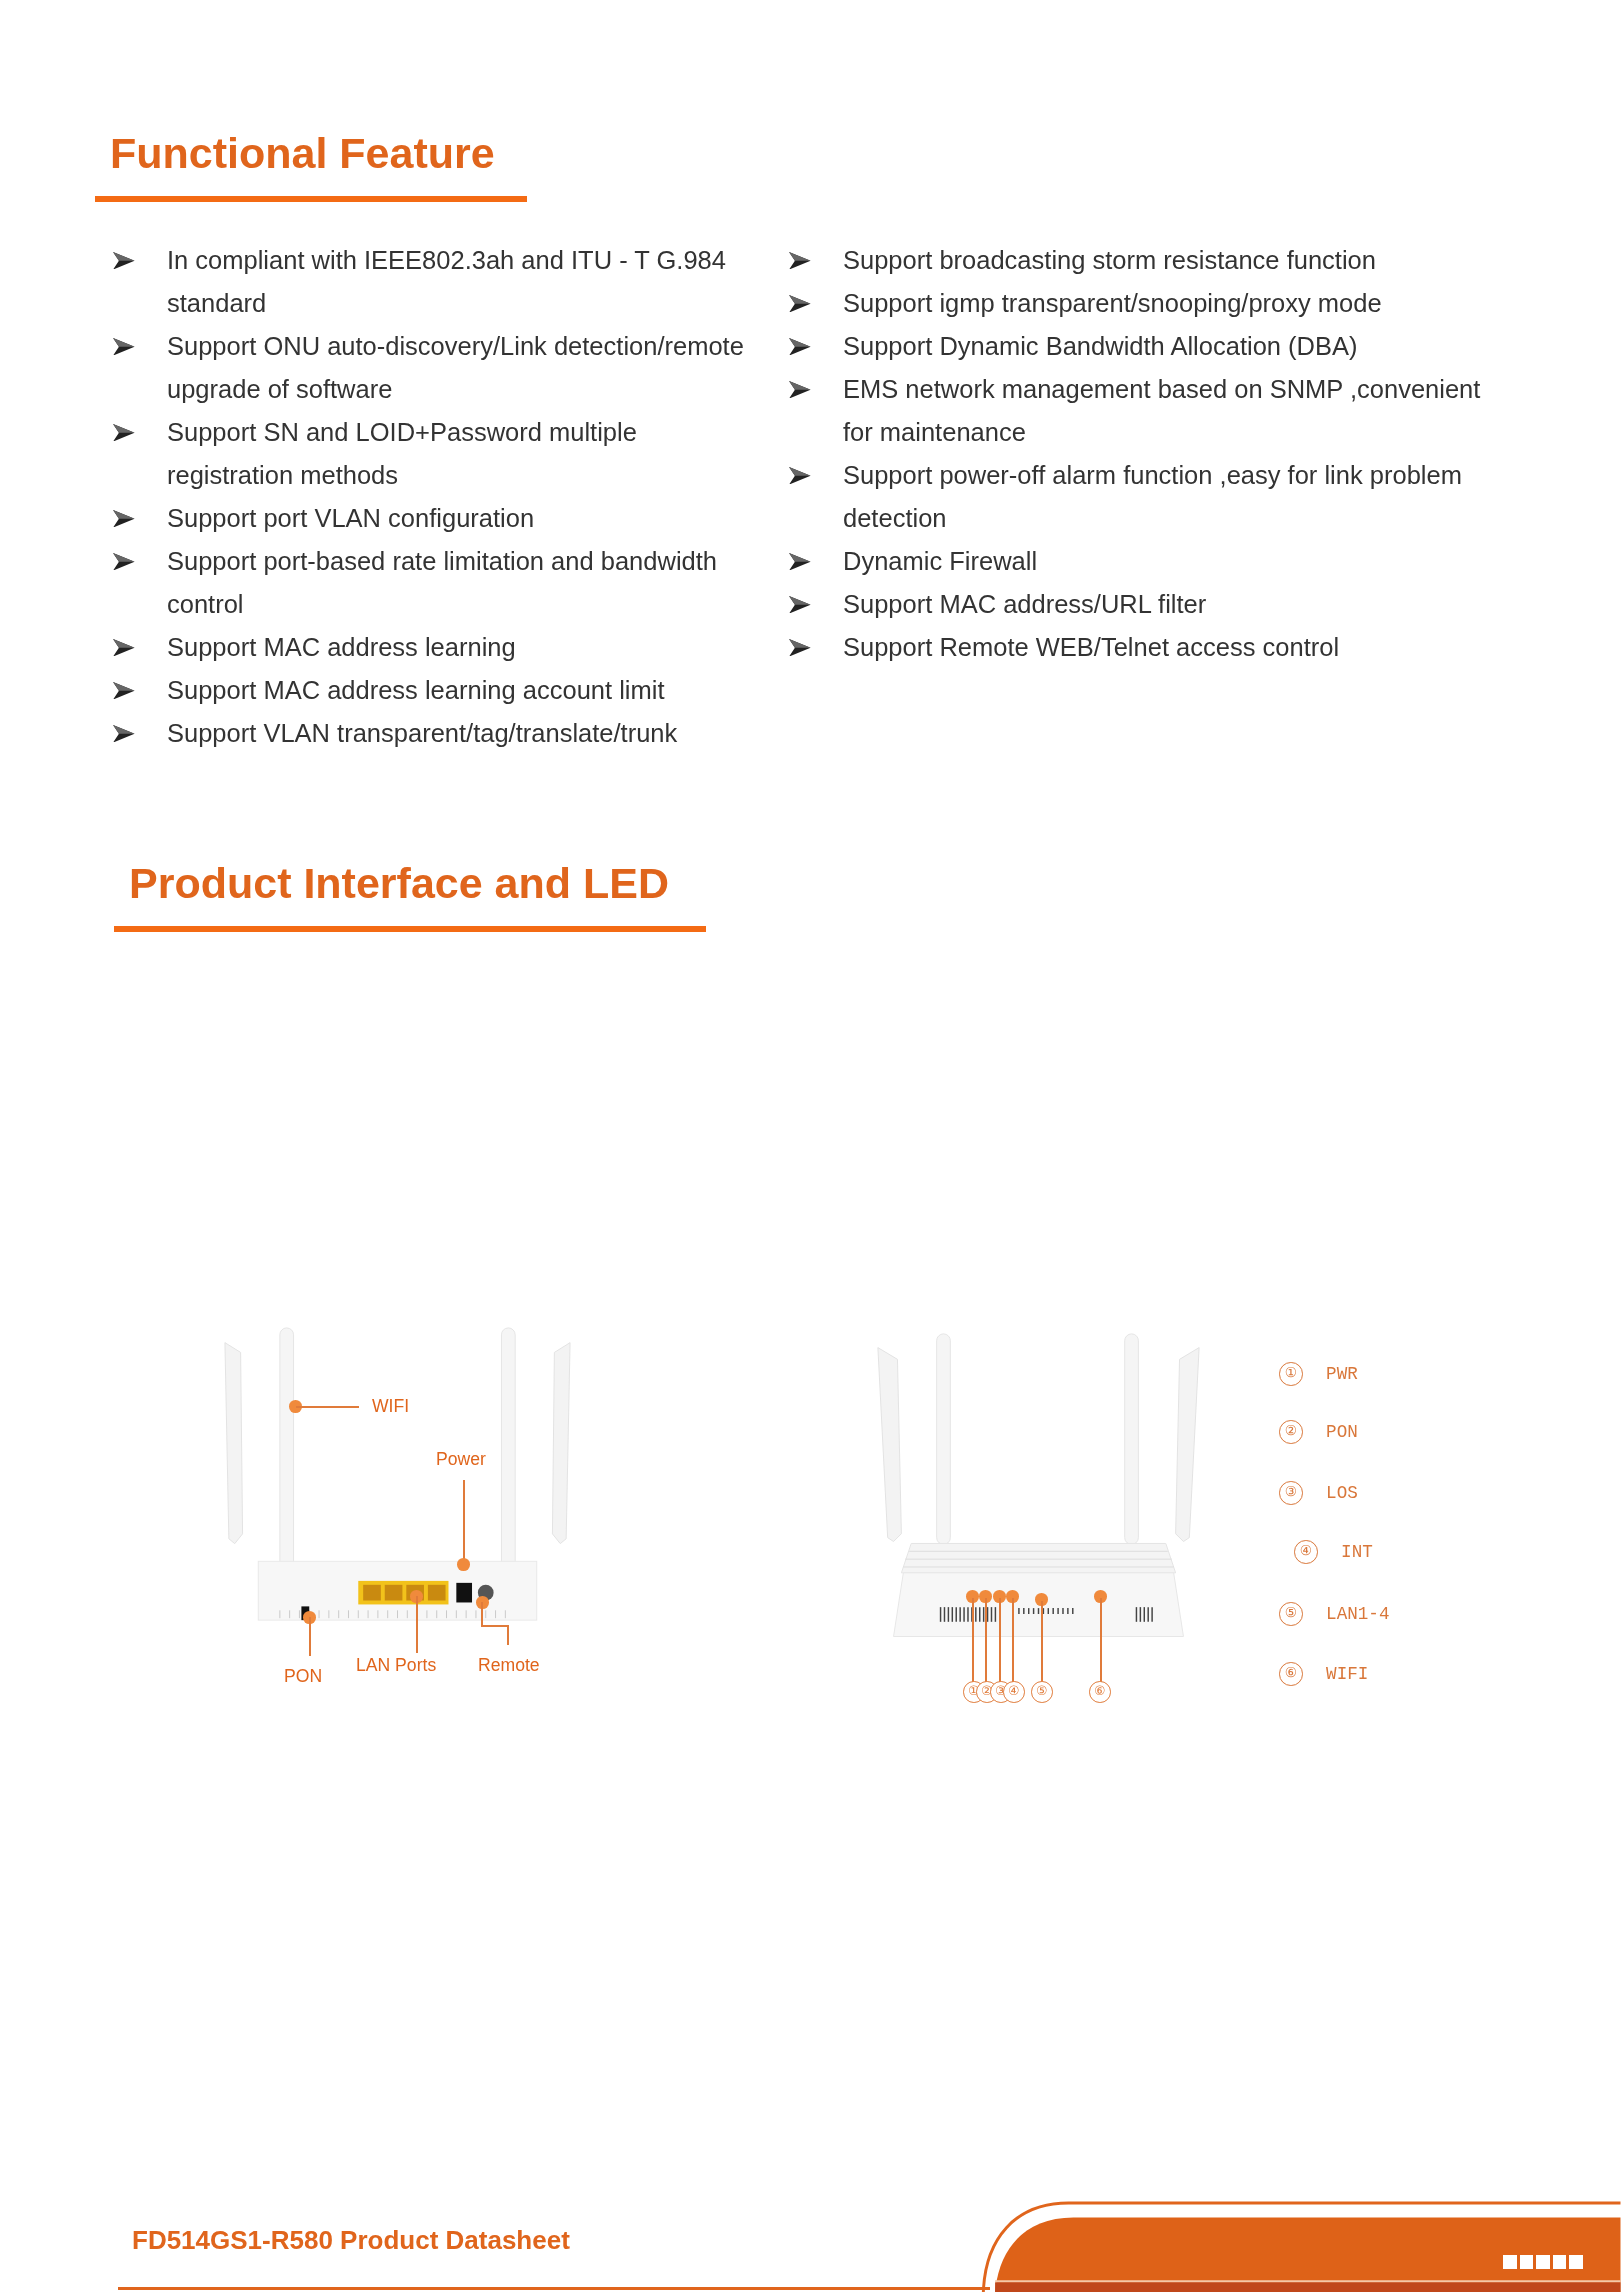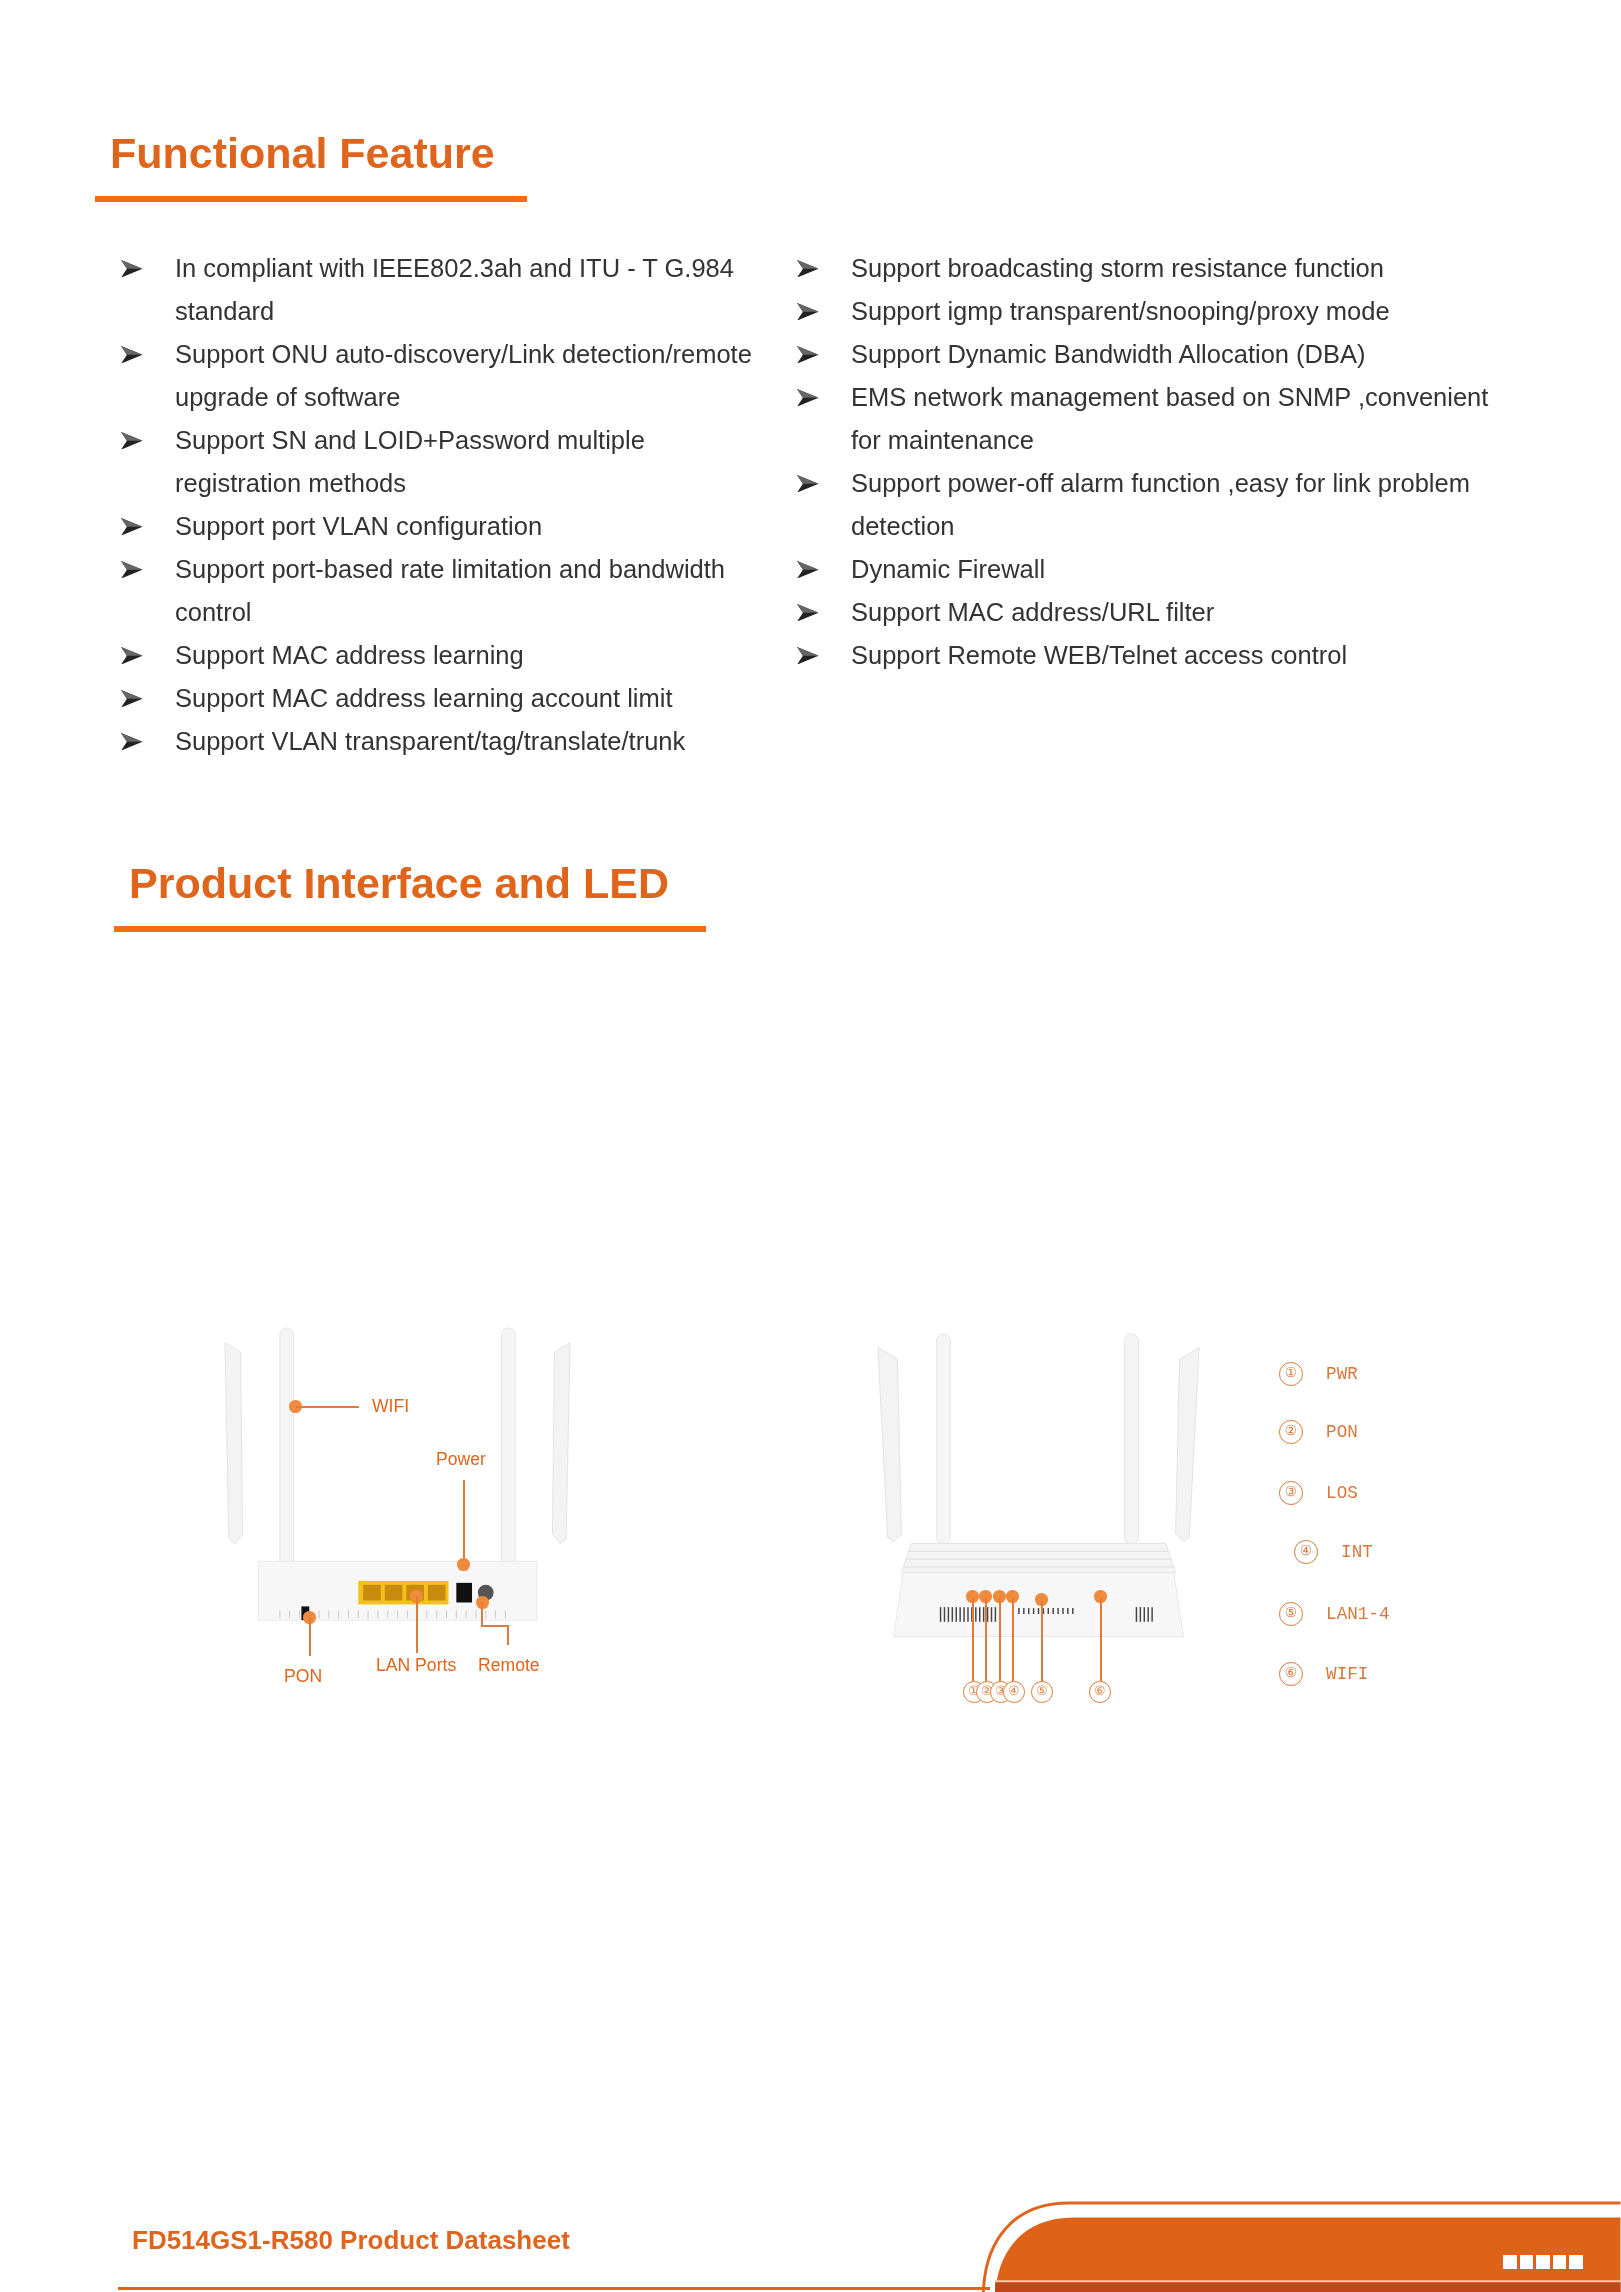--- a/index.html
+++ b/index.html
@@ -1,21 +1,21 @@
 <!DOCTYPE html>
 <html><head>
 <meta charset="utf-8">
 <style>
   html, body { margin:0; padding:0; background:#ffffff; }
   body { width:1621px; height:2293px; position:relative; overflow:hidden;
          font-family:"Liberation Sans", "DejaVu Sans", sans-serif; color:#333333; }
   .abs { position:absolute; }
   .h1 { position:absolute; font-weight:bold; font-size:43px; color:#E0651C; letter-spacing:0px; white-space:nowrap; }
   .uline { position:absolute; height:5.9px; background:#F46B14; }
-  ul.feat { position:absolute; list-style:none; margin:8px; padding:0; font-size:25.5px; line-height:43px; color:#333; }
+  ul.feat { position:absolute; list-style:none; margin:0; padding:0; font-size:25.5px; line-height:43px; color:#333; }
   ul.feat li { position:relative; padding-left:54px; }
   ul.feat li .arrow { position:absolute; left:0; top:12.7px; width:21.6px; height:17.6px; }
   .lbl { position:absolute; font-size:17.6px; color:#E0651C; white-space:nowrap; }
   .legend-row { position:absolute; left:1279px; font-size:17.6px; color:#D9773A; white-space:nowrap;font-family:Liberation Mono, monospace; }
   .legend-row .num { display:inline-block; width:21.6px; height:21.6px; border:1.5px solid #D9773A; border-radius:50%;
                      font-size:13.7px; line-height:21.6px; text-align:center; margin-right:23.5px; vertical-align:middle; }
   .legend-row .txt { vertical-align:middle; }
   .dot { position:absolute; width:12.7px; height:12.7px; border-radius:50%; background:#F08A3C; }
   .vline { position:absolute; width:2px; background:#E07B3A; }
   .hline { position:absolute; height:2px; background:#E07B3A; }
@@ -160,21 +160,21 @@
 <div class="lbl" style="left:436px; top:1449px;">Power</div>
 <div class="vline" style="left:463px; top:1480px; height:82px;"></div>
 <div class="dot" style="left:457px; top:1558px;"></div>
 
 <div class="dot" style="left:303px; top:1611px;"></div>
 <div class="vline" style="left:309px; top:1617px; height:39px;"></div>
 <div class="lbl" style="left:284px; top:1666px;">PON</div>
 
 <div class="dot" style="left:410px; top:1590px;"></div>
 <div class="vline" style="left:416px; top:1596px; height:57px;"></div>
-<div class="lbl" style="left:376px; top:1655px;">LAN  Ports</div>
+<div class="lbl" style="left:356px; top:1655px;">LAN  Ports</div>
 
 <div class="dot" style="left:476px; top:1596px;"></div>
 <div class="vline" style="left:481px; top:1602px; height:23.5px;"></div>
 <div class="hline" style="left:481px; top:1625px; width:26.5px;"></div>
 <div class="vline" style="left:507px; top:1625px; height:19.6px;"></div>
 <div class="lbl" style="left:478px; top:1655px;">Remote</div>
 
 <div class="abs" style="left:872px; top:1328px; width:333px; height:333px;">
   <svg width="333" height="333" viewBox="0 0 340 340">
     <path d="M6 20 L26 32 L30 210 L22 218 L16 214 Z" fill="#f3f3f3" stroke="#e2e2e2"></path>

